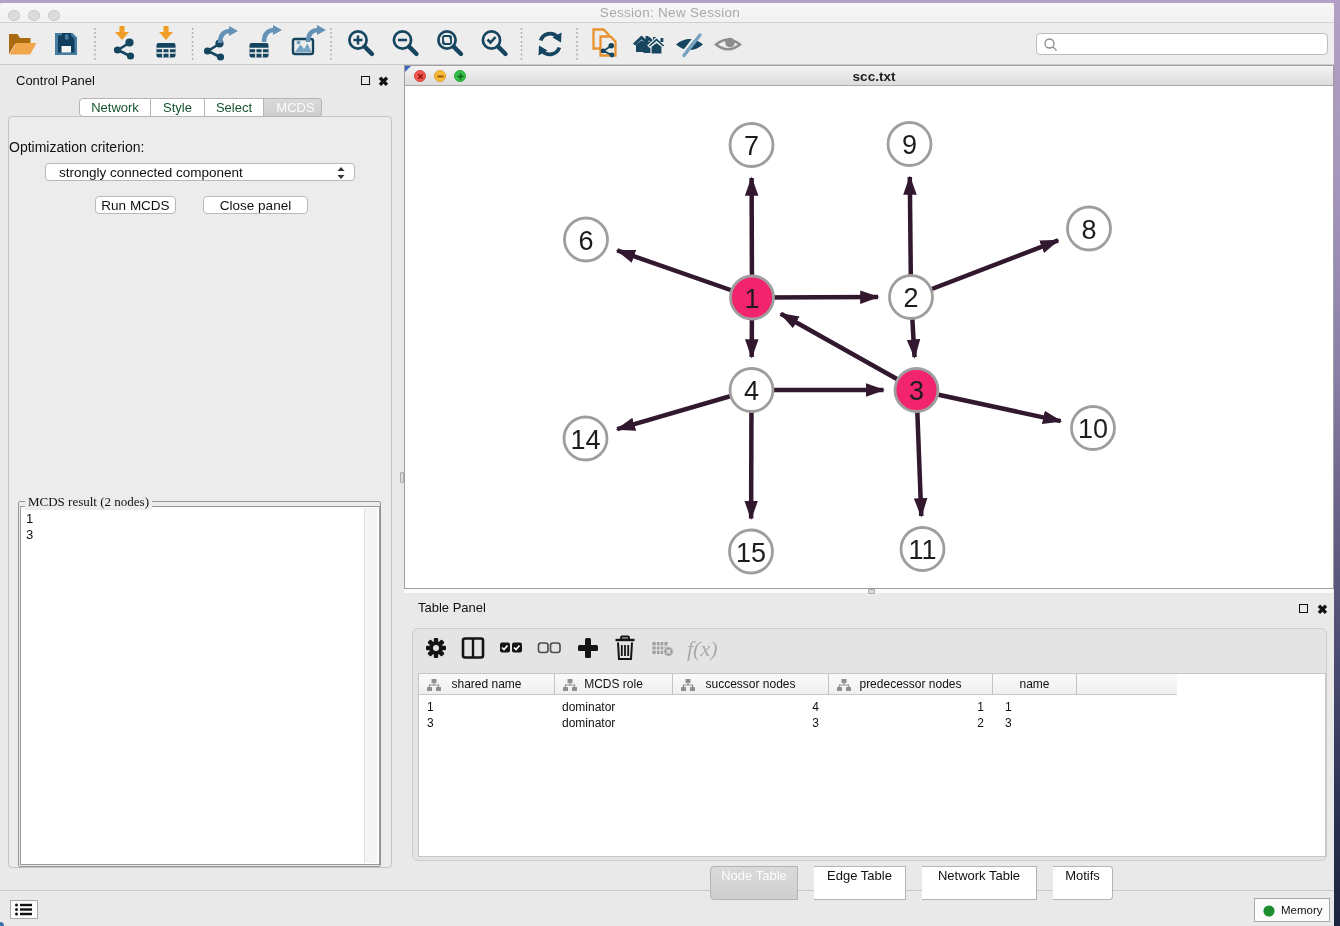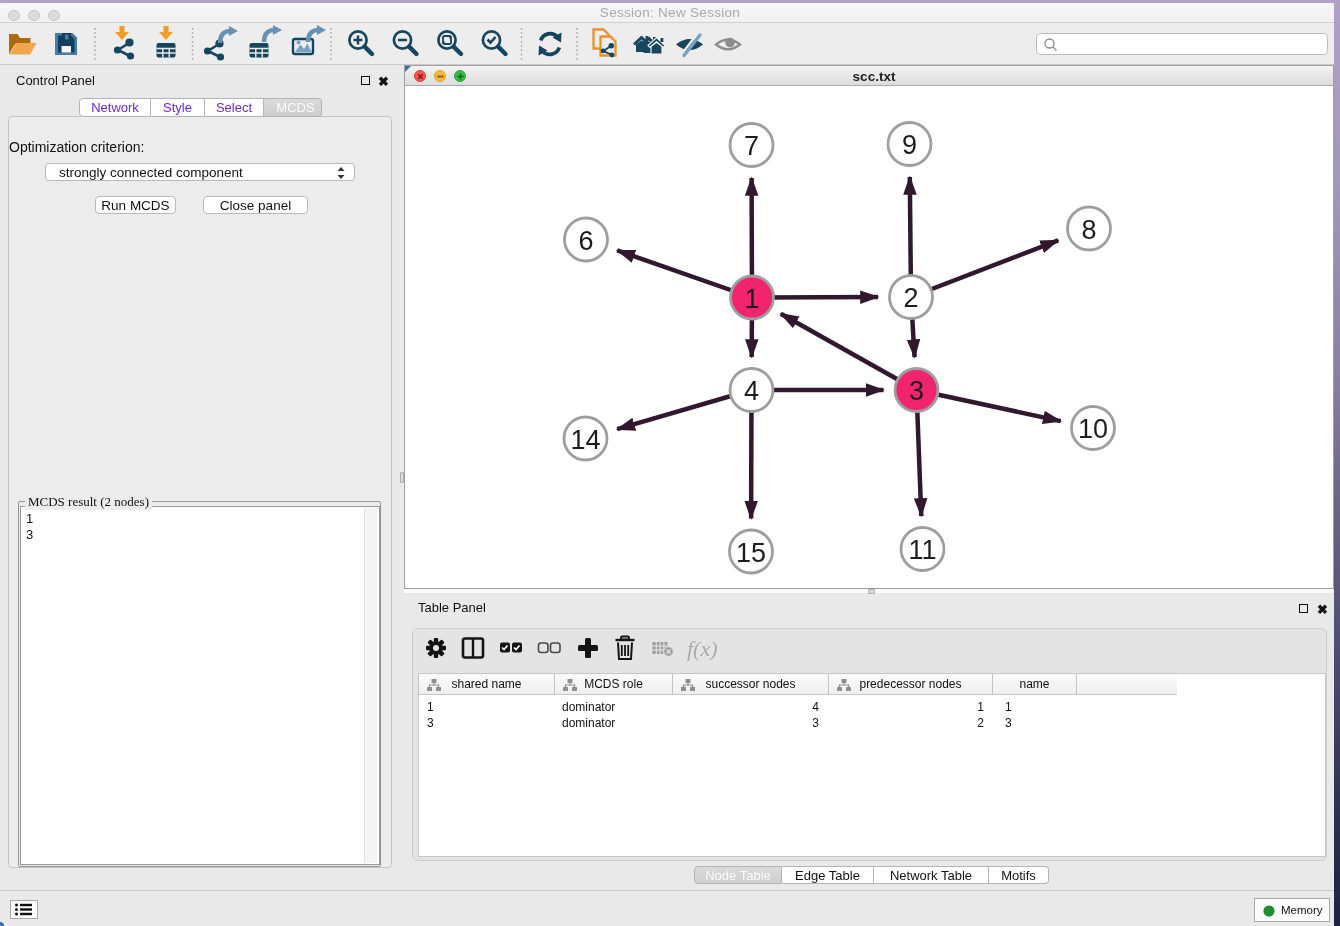--- a/index.html
+++ b/index.html
@@ -24,21 +24,21 @@
 #toolbar { position:absolute; left:0; top:21px; width:100%; height:42px;
   background:#ededed; border-bottom:1px solid #cbcbcb; }
 #searchbox { position:absolute; left:1036px; top:10px; width:292px; height:22px;
   background:#fff; border:1px solid #bdbdbd; border-radius:4px; }
 
 #cp-title { position:absolute; left:16px; top:71px; font-size:13px; color:#111; }
 .winbtn-sq { position:absolute; width:9px; height:9px; border:1.5px solid #111; }
 .winbtn-x { position:absolute; font-size:13px; font-weight:bold; color:#111; line-height:13px;}
 #cp-tabs { position:absolute; left:79px; top:96px; height:19px; z-index:5; }
 .cptab { float:left; height:19px; border:1px solid #b4b4b4; border-left:none; background:#fff;
-  font-size:13px; color:#6d28d9; text-align:center; line-height:18px; }
+  font-size:13px; color:#14532d; text-align:center; line-height:18px; }
 .cptab.first { border-left:1px solid #b4b4b4; border-radius:4px 0 0 4px; }
 .cptab.last { border-radius:0 4px 4px 0; }
 .cptab.sel { background:linear-gradient(#dadada,#cfcfcf); color:#fbfbfb;padding-left:6px; }
 #cp-body { position:absolute; left:8px; top:114px; width:384px; height:752px;
   background:#ececec; border:1px solid #c3c3c3; border-radius:4px; }
 #opt-label { position:absolute; left:0; top:22px; width:100%; font-size:14px; color:#111;}
 #opt-select { position:absolute; left:36px; top:46px; width:310px; height:18px; background:#fff;
   border:1px solid #b9b9b9; border-radius:4px; font-size:13.5px; color:#111; line-height:17px; padding-left:13px;}
 .cpbtn { position:absolute; top:79px; height:18px; background:#fff; border:1px solid #b9b9b9;
   border-radius:4px; font-size:13.5px; color:#111; text-align:center; line-height:17px; }
@@ -66,22 +66,22 @@
 #tp-body { position:absolute; left:412px; top:626px; width:915px; height:233px;
   background:#e4e4e4; border:1px solid #cccccc; border-radius:6px; }
 #tp-table { position:absolute; left:5px; top:44px; width:908px; height:184px; background:#fff;
   border:1px solid #c6c6c6; }
 #tp-header { position:absolute; left:0; top:0; width:758px; height:21px;
   background:linear-gradient(#fafafa,#efefef); border-bottom:1px solid #c8c8c8; }
 .th { position:absolute; top:0; height:21px; border-right:1px solid #c4c4c4; font-size:12px;
   color:#111; text-align:center; line-height:21px; }
 .td { position:absolute; font-size:12px; color:#111; }
 #tp-tabs { position:absolute; left:694px; top:864px; height:18px; z-index:5;}
-.tptab { float:left; height:18px; border:1px solid #b4b4b4; border-left:none; background:#fff;
-  font-size:13px; color:#111; text-align:center; line-height:17px; }
+.tptab { float:left; height:34px; border:1px solid #b4b4b4; border-left:none; background:#fff;
+  font-size:13px; color:#111; text-align:center; line-height:17px;margin-left:16px; }
 .tptab.first { border-left:1px solid #b4b4b4; border-radius:4px 0 0 4px; }
 .tptab.last { border-radius:0 4px 4px 0; }
 .tptab.sel { background:linear-gradient(#dadada,#cfcfcf); color:#fbfbfb; }
 
 #statusbar { position:absolute; left:0; top:888px; width:100%; height:52px;
   background:#e9e9e9; border-top:1px solid #c9c9c9; }
 #listbtn { position:absolute; left:10px; top:9px; width:28px; height:19px; background:#fcfcfc;
   border:1px solid #a9a9a9; }
 #membtn { position:absolute; right:4px; top:7px; width:76px; height:24px; background:#fcfcfc;
   border:1px solid #a9a9a9; font-size:12px; color:#111; }

